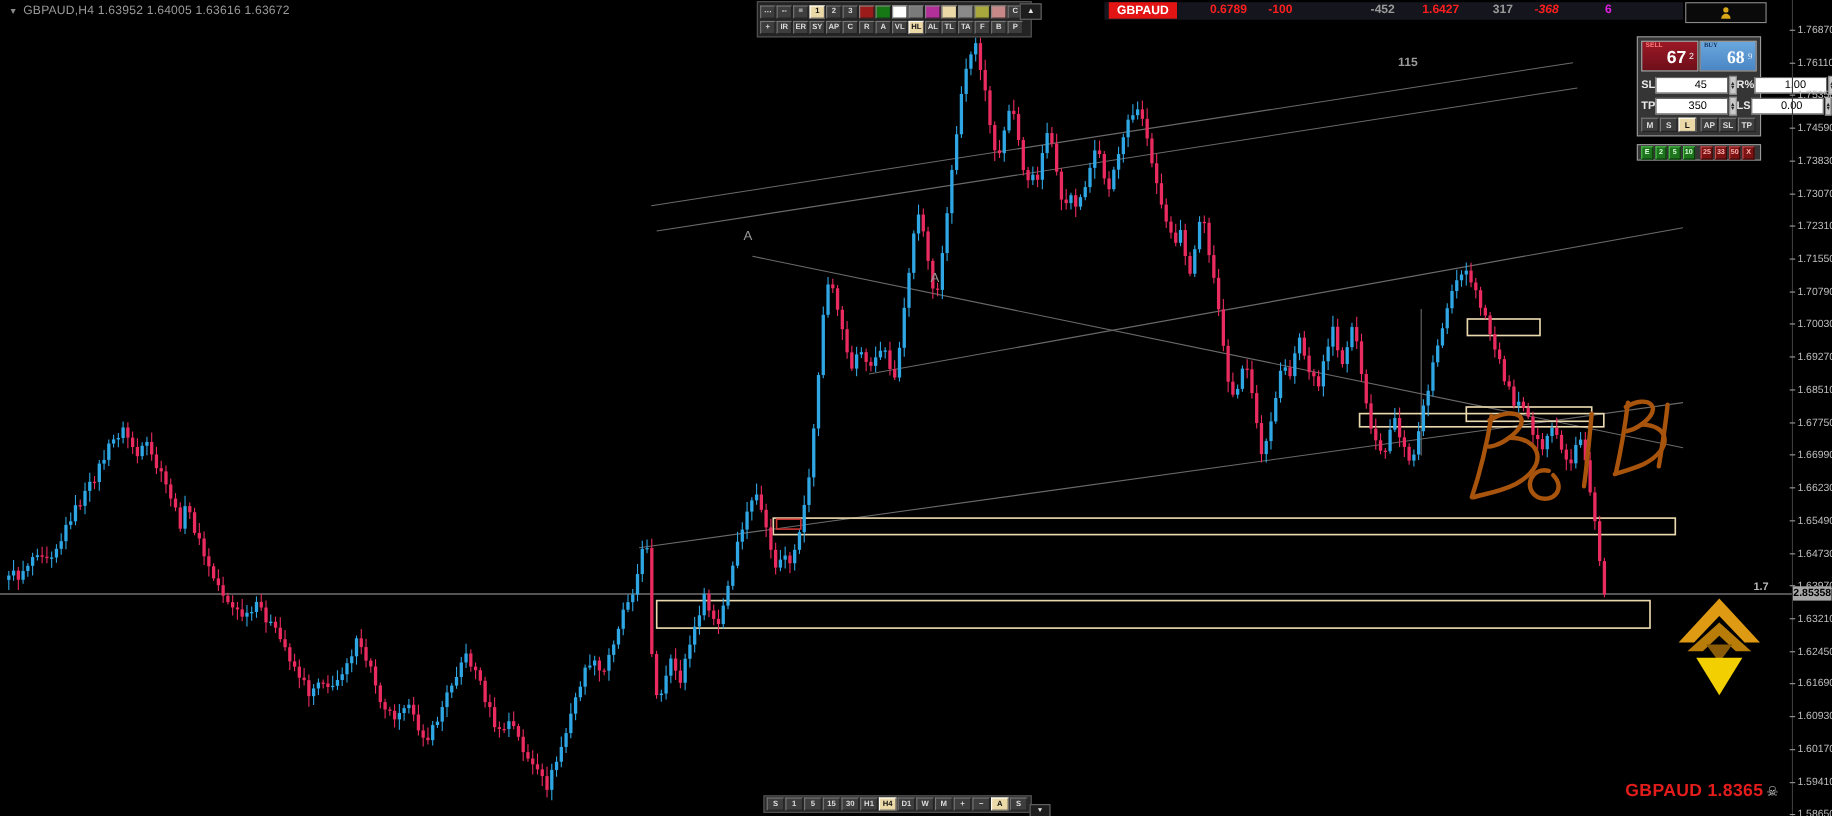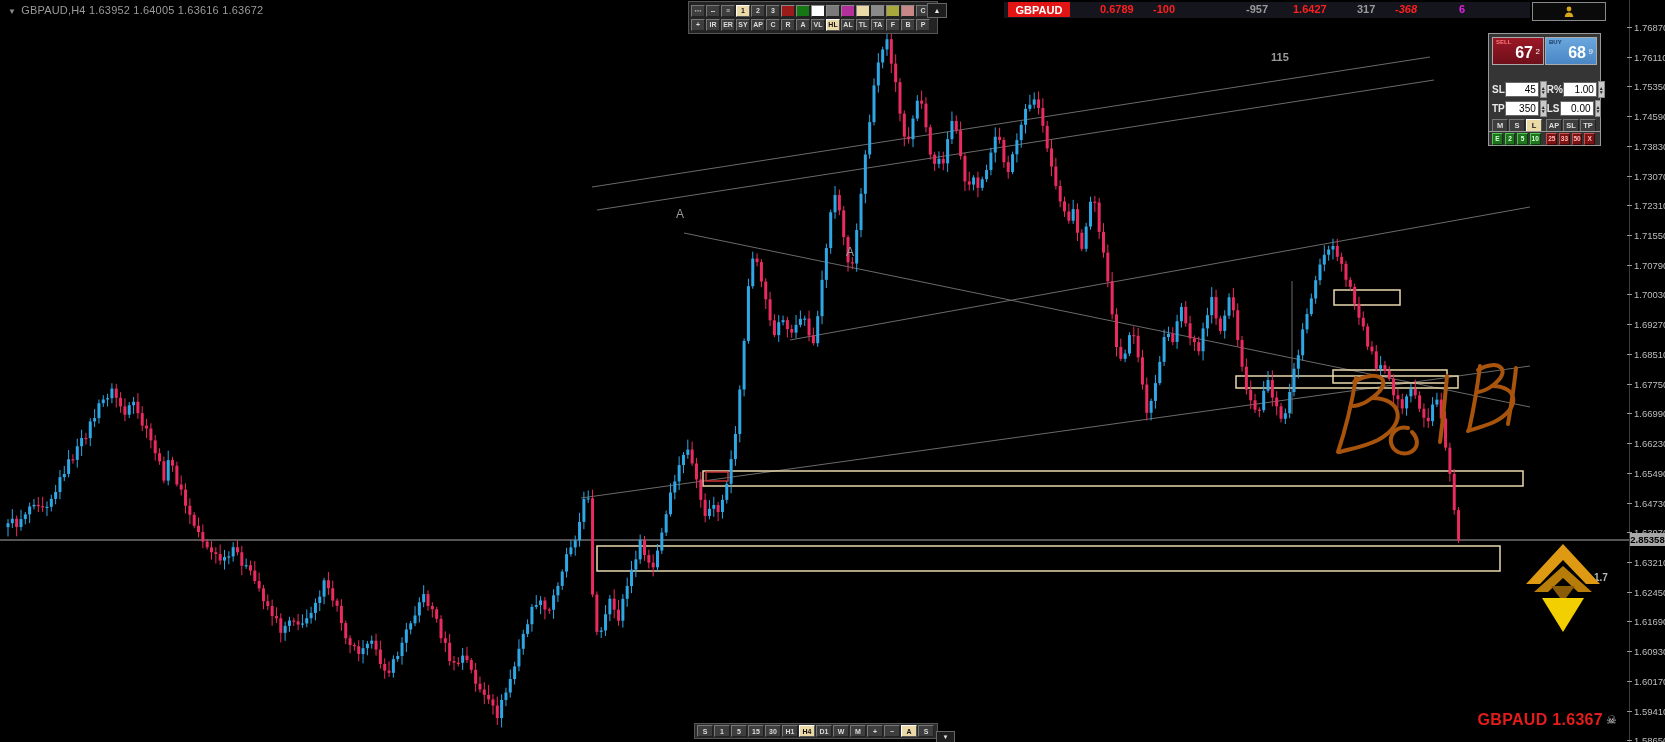--- a/index.html
+++ b/index.html
@@ -24,54 +24,54 @@
   
   #ticker{left:1004px;top:2px;width:526px;height:16px;background:#15151d;}
   #ticker-symbol{left:1008px;top:2px;width:62px;height:15px;background:#e31414;color:#fff;
     font-weight:bold;font-size:11px;display:flex;align-items:center;justify-content:center;cursor:pointer;}
   .tick-val{top:3px;font-size:11px;font-weight:bold;}
   #lock-btn{left:1532px;top:2px;width:72px;height:17px;border:1px solid #8a8a8a;background:#0a0a0a;
     display:flex;align-items:center;justify-content:center;cursor:pointer;}
   
   #trade-panel{left:1488px;top:33px;width:113px;background:#353535;border:1px solid #999;
     box-sizing:border-box;padding:3px;color:#ddd;}
-  #trade-buttons{display:flex;justify-content:space-between;margin-bottom:16px;}
+  #trade-buttons{display:flex;justify-content:space-between;margin-bottom:4px;}
   .big-btn{width:52px;height:28px;position:relative;box-sizing:border-box;border:1px solid #aaa;cursor:pointer;}
   #sell-btn{background:linear-gradient(#9c1826,#6e0f1a);}
-  #buy-btn{background:linear-gradient(#6aa7dd,#4a86c4);}
+  #buy-btn{background:linear-gradient(#6aa7dd,#4a86c4);font-family:Liberation Serif, serif;}
   .big-btn .tag{position:absolute;left:3px;top:1px;font-size:6px;font-weight:bold;}
   #sell-btn .tag{color:#ff7a7a;}
   #buy-btn .tag{color:#16335e;}
   .big-btn .px{position:absolute;right:10px;top:6px;font-size:16px;font-weight:bold;color:#fff;}
   .big-btn .pip{position:absolute;right:3px;top:9px;font-size:8px;color:#f0f0f0;}
   .frow{display:flex;align-items:center;height:17px;margin:2px 0;}
   .flabel{width:17px;font-size:10px;font-weight:bold;color:#e8e8e8;}
   .finput{width:28px;height:13px;background:#fff;color:#000;border:1px solid #666;
-    font-size:10px;text-align:right;padding:0 2px;box-sizing:content-box;font-family:"Liberation Sans",sans-serif;}
+    font-size:10px;text-align:right;padding:0 18px;box-sizing:content-box;font-family:"Liberation Sans",sans-serif;}
   .spin{width:11px;height:15px;margin-left:1px;background:#c9c9c9;border:1px solid #888;
     display:flex;flex-direction:column;align-items:center;justify-content:center;font-size:5px;color:#222;
     line-height:4px;cursor:pointer;}
   .gap{width:5px;}
   #mode-row{display:flex;margin-top:2px;}
   #mode-row .tbtn{width:16px;height:13px;font-size:7.5px;}
   #mode-row .sp{width:8px;}
   #risk-row{left:1488px;top:131px;width:113px;height:15px;background:#353535;border:1px solid #999;
     box-sizing:border-box;display:flex;align-items:center;padding:0 3px;}
   .rbtn{width:13px;height:10px;font-size:6.5px;font-weight:bold;display:flex;align-items:center;
     justify-content:center;border:1px solid;margin-right:2px;cursor:pointer;}
   .rbtn.green{background:#1d741d;border-color:#4ec44e #0a3a0a #0a3a0a #4ec44e;color:#d9ffd9;}
   .rbtn.red{background:#7c1212;border-color:#c45050 #3a0a0a #3a0a0a #c45050;color:#ffb4b4;}
   #risk-row .spread{width:6px;}
   
   #scale-line{left:1629px;top:0;width:1px;height:742px;background:#3c3c3c;}
   .scale-label{color:#bdbdbd;font-size:9.5px;left:1634px;}
   .scale-tick{left:1627px;width:5px;height:1px;background:#9a9a9a;}
   #price-box{left:1630px;top:533px;width:35px;height:13px;background:#a8a8a8;color:#000;
     font-size:9.5px;display:flex;align-items:center;justify-content:center;font-weight:bold;}
-  #line-label{left:1594px;top:528px;color:#b8b8b8;font-size:10px;font-weight:bold;margin-top:44px;}
+  #line-label{left:1594px;top:528px;color:#b8b8b8;font-size:10px;font-weight:bold;}
   
   #bottom-toolbar{left:694px;top:723px;background:#2a2a2a;border:1px solid #555;
     padding:1px 2px;display:flex;align-items:center;height:16px;box-sizing:border-box;}
   #bottom-toolbar .tbtn{width:16px;height:12px;font-size:7px;}
   #tf-collapse{left:936px;top:731px;width:17px;height:10px;background:#1d1d1d;border:1px solid #666;
     color:#e8e8e8;font-size:6px;display:flex;align-items:center;justify-content:center;cursor:pointer;}
   
   #br-price{right:62px;top:711px;color:#e31c1c;font-weight:bold;font-size:16px;letter-spacing:.3px;}
   #skull{left:1606px;top:713px;color:#cfcfcf;font-size:12px;font-family:"DejaVu Sans",sans-serif;}
   #chart-svg{left:0;top:0;}
@@ -825,21 +825,21 @@
   <div id="win-restore" class="abs">
     <span>▲</span>
   </div>
 
   <div id="ticker" class="abs"></div>
   <div id="ticker-symbol" class="abs">GBPAUD</div>
   <div id="ticker-values">
       <div class="abs tick-val" style="left: 1100px; color: rgb(255, 31, 31);">0.6789</div>
       <div class="abs tick-val" style="left: 1153px; color: rgb(255, 31, 31);">-100</div>
       <div class="abs tick-val" style="left: 1271px; color: rgb(154, 154, 154); margin-top: 48px;">115</div>
-      <div class="abs tick-val" style="left: 1246px; color: rgb(154, 154, 154);">-957</div>
+      <div class="abs tick-val" style="left: 1246px; color: rgb(154, 154, 154);">-452</div>
       <div class="abs tick-val" style="left: 1293px; color: rgb(255, 31, 31);">1.6427</div>
       <div class="abs tick-val" style="left: 1357px; color: rgb(154, 154, 154);">317</div>
       <div class="abs tick-val" style="left: 1395px; color: rgb(255, 31, 31); font-style: italic;">-368</div>
       <div class="abs tick-val" style="left: 1459px; color: rgb(224, 32, 224);">6</div>
     </div>
   <div id="lock-btn" class="abs">
     <svg width="10" height="12" viewBox="0 0 10 12">
       <circle cx="5" cy="3" r="2.4" fill="#d8a818"></circle>
       <path d="M0.8,11 C0.8,7.8 3,6.4 5,6.4 C7,6.4 9.2,7.8 9.2,11 Z" fill="#d8a818"></path>
     </svg>
@@ -967,21 +967,21 @@
       <div class="tbtn">M</div>
       <div class="tbtn">+</div>
       <div class="tbtn">−</div>
       <div class="tbtn active">A</div>
       <div class="tbtn">S</div>
     </div>
   <div id="tf-collapse" class="abs">
     <span>▼</span>
   </div>
 
-  <div id="br-price" class="abs">GBPAUD 1.6367</div>
+  <div id="br-price" class="abs">GBPAUD 1.8365</div>
   <div id="skull" class="abs">☠</div>
 
   <svg id="logo" class="abs" width="78" height="92" viewBox="0 0 78 92" style="left: 1524px; top: 542px;">
     <polygon points="39,2 76,42 62,42 39,18 16,42 2,42" fill="#dd9a12"></polygon>
     <polygon points="39,24 68,50 54,50 39,36 24,50 10,50" fill="#b87c08"></polygon>
     <polygon points="27,44 51,44 39,60" fill="#8a5c08"></polygon>
     <polygon points="18,56 60,56 39,90" fill="#f2cf00"></polygon>
   </svg>
 </div>
 

